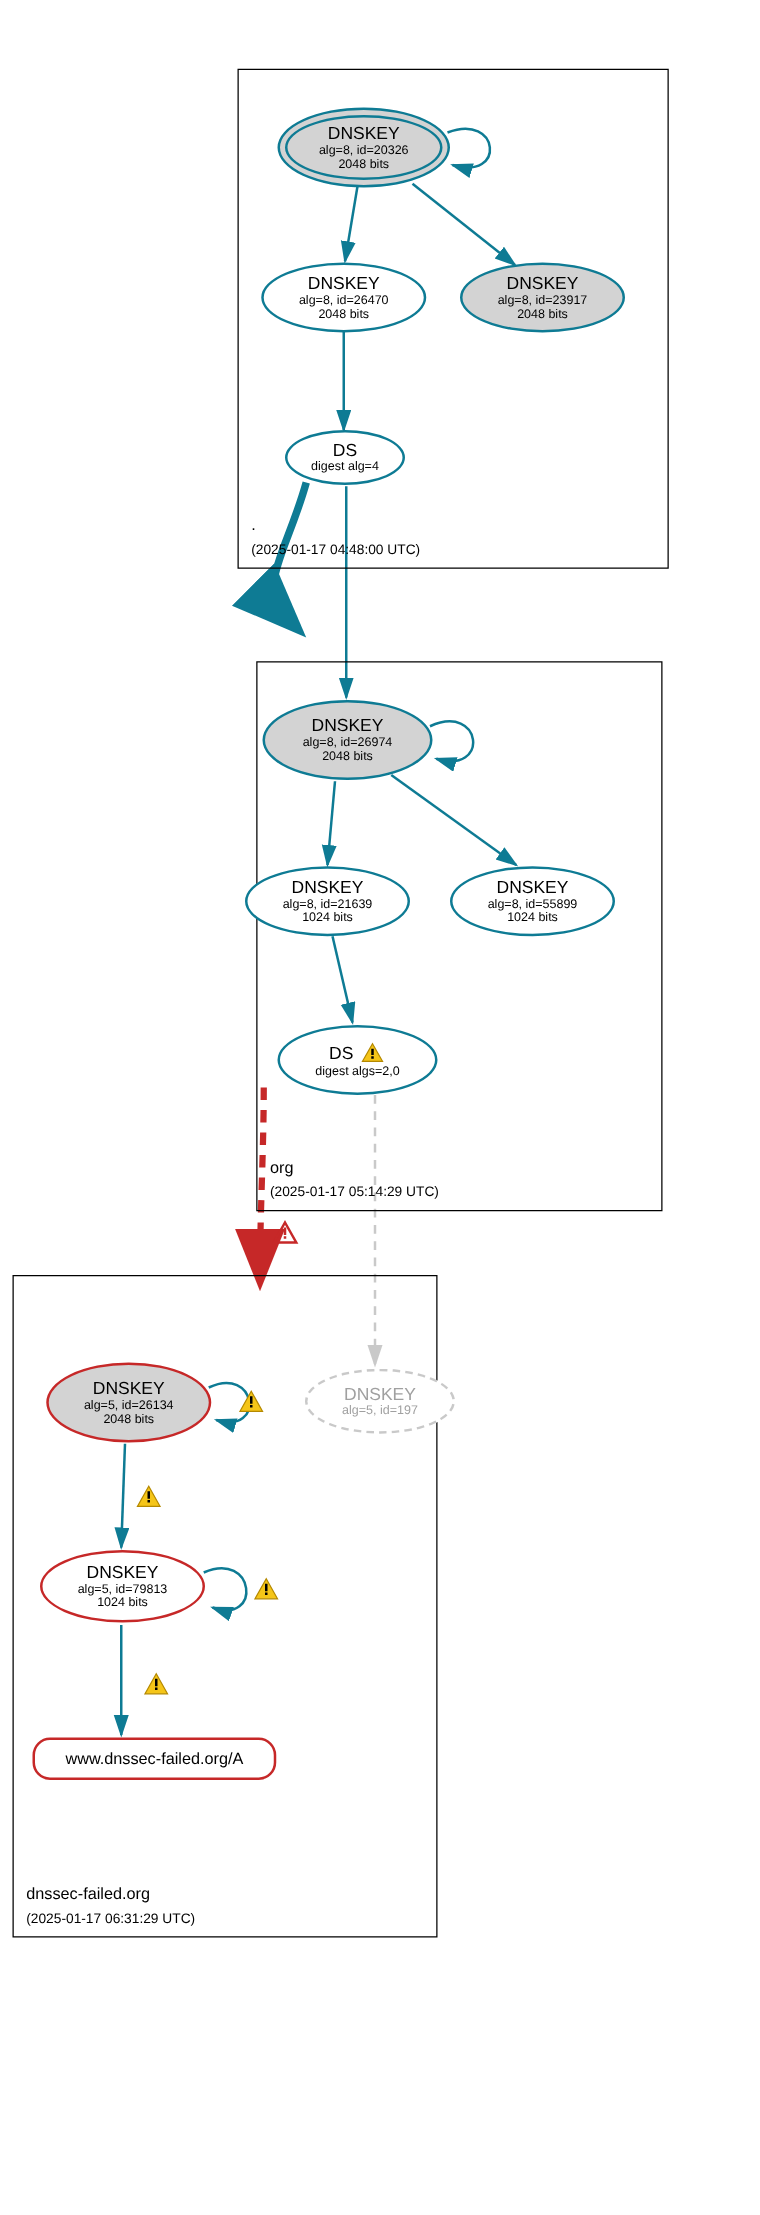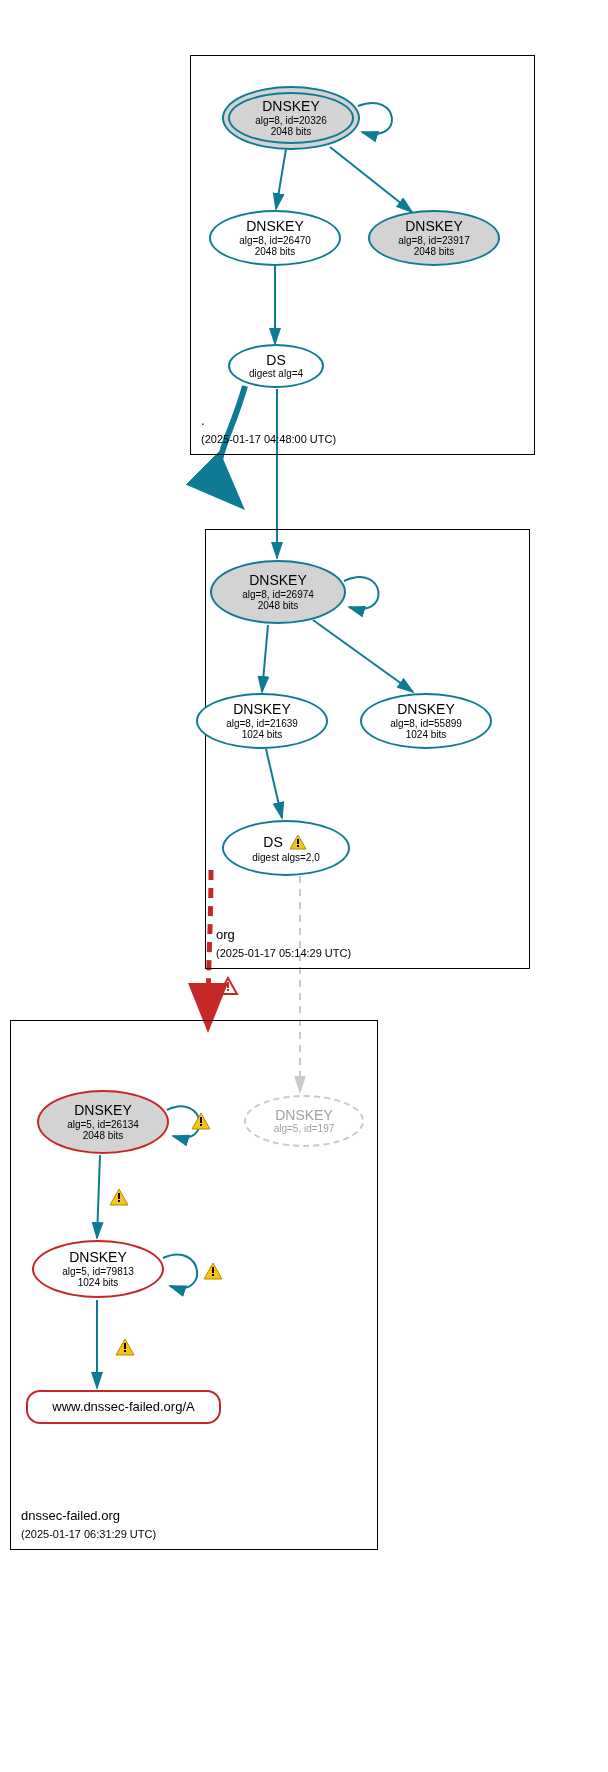--- a/index.html
+++ b/index.html
@@ -128,21 +128,21 @@
   </div>
 </div>
 
 <div class="zone-box" style="left:205px; top:505px; width:325px; height:440px;margin-top:24px;">
   <div class="zone-label">
     <span>org</span><br>
     <span class="zone-ts">(2025-01-17 05:14:29 UTC)</span>
   </div>
 </div>
 
-<div class="zone-box" style="left:10px; top:1020px; width:368px; height:530px;">
+<div class="zone-box" style="left:10px; top:1020px; width:340px; height:530px;">
   <div class="zone-label">
     <span>dnssec-failed.org</span><br>
     <span class="zone-ts">(2025-01-17 06:31:29 UTC)</span>
   </div>
 </div>
 
 <div class="node ellipse double-ring" style="left:222px; top:86px; width:138px; height:64px; background:#d3d3d3; border:2px solid #0e7b94;">
   <div class="title">DNSKEY</div>
   <div class="sub">alg=8, id=20326</div>
   <div class="sub">2048 bits</div>

